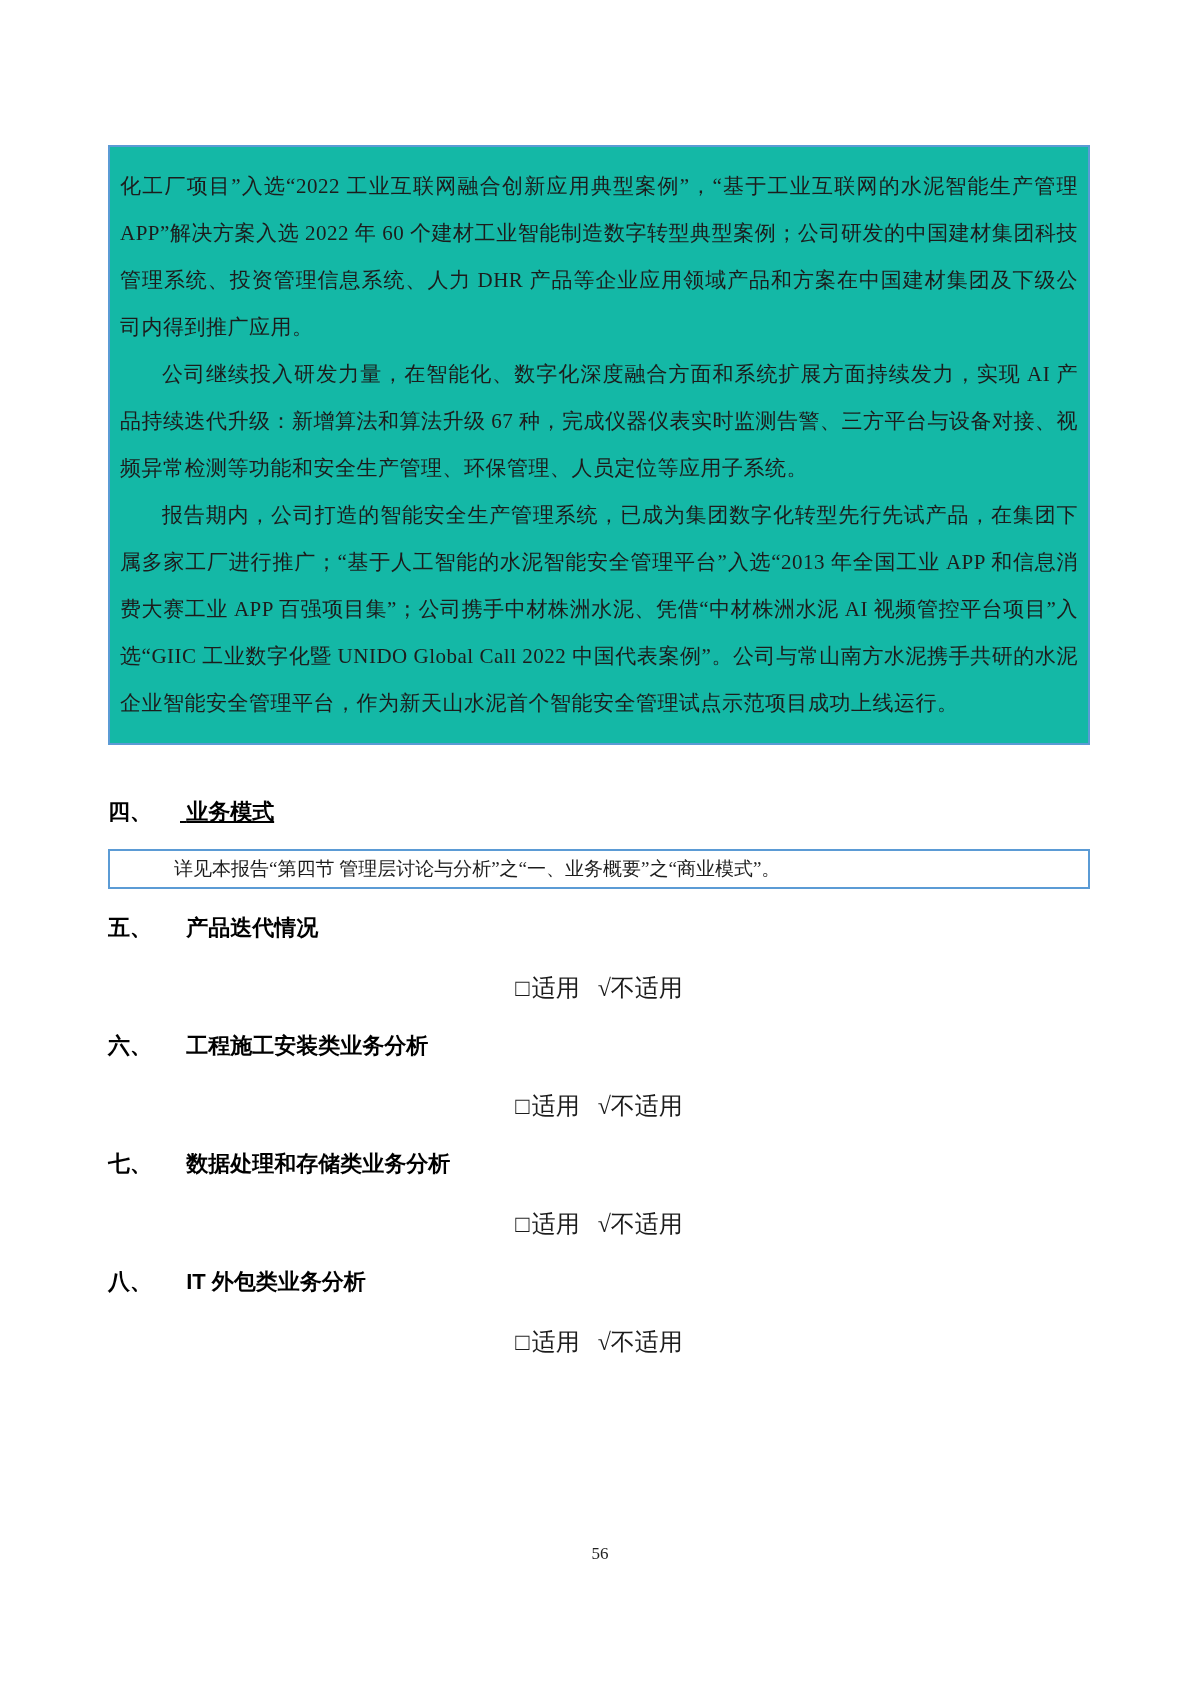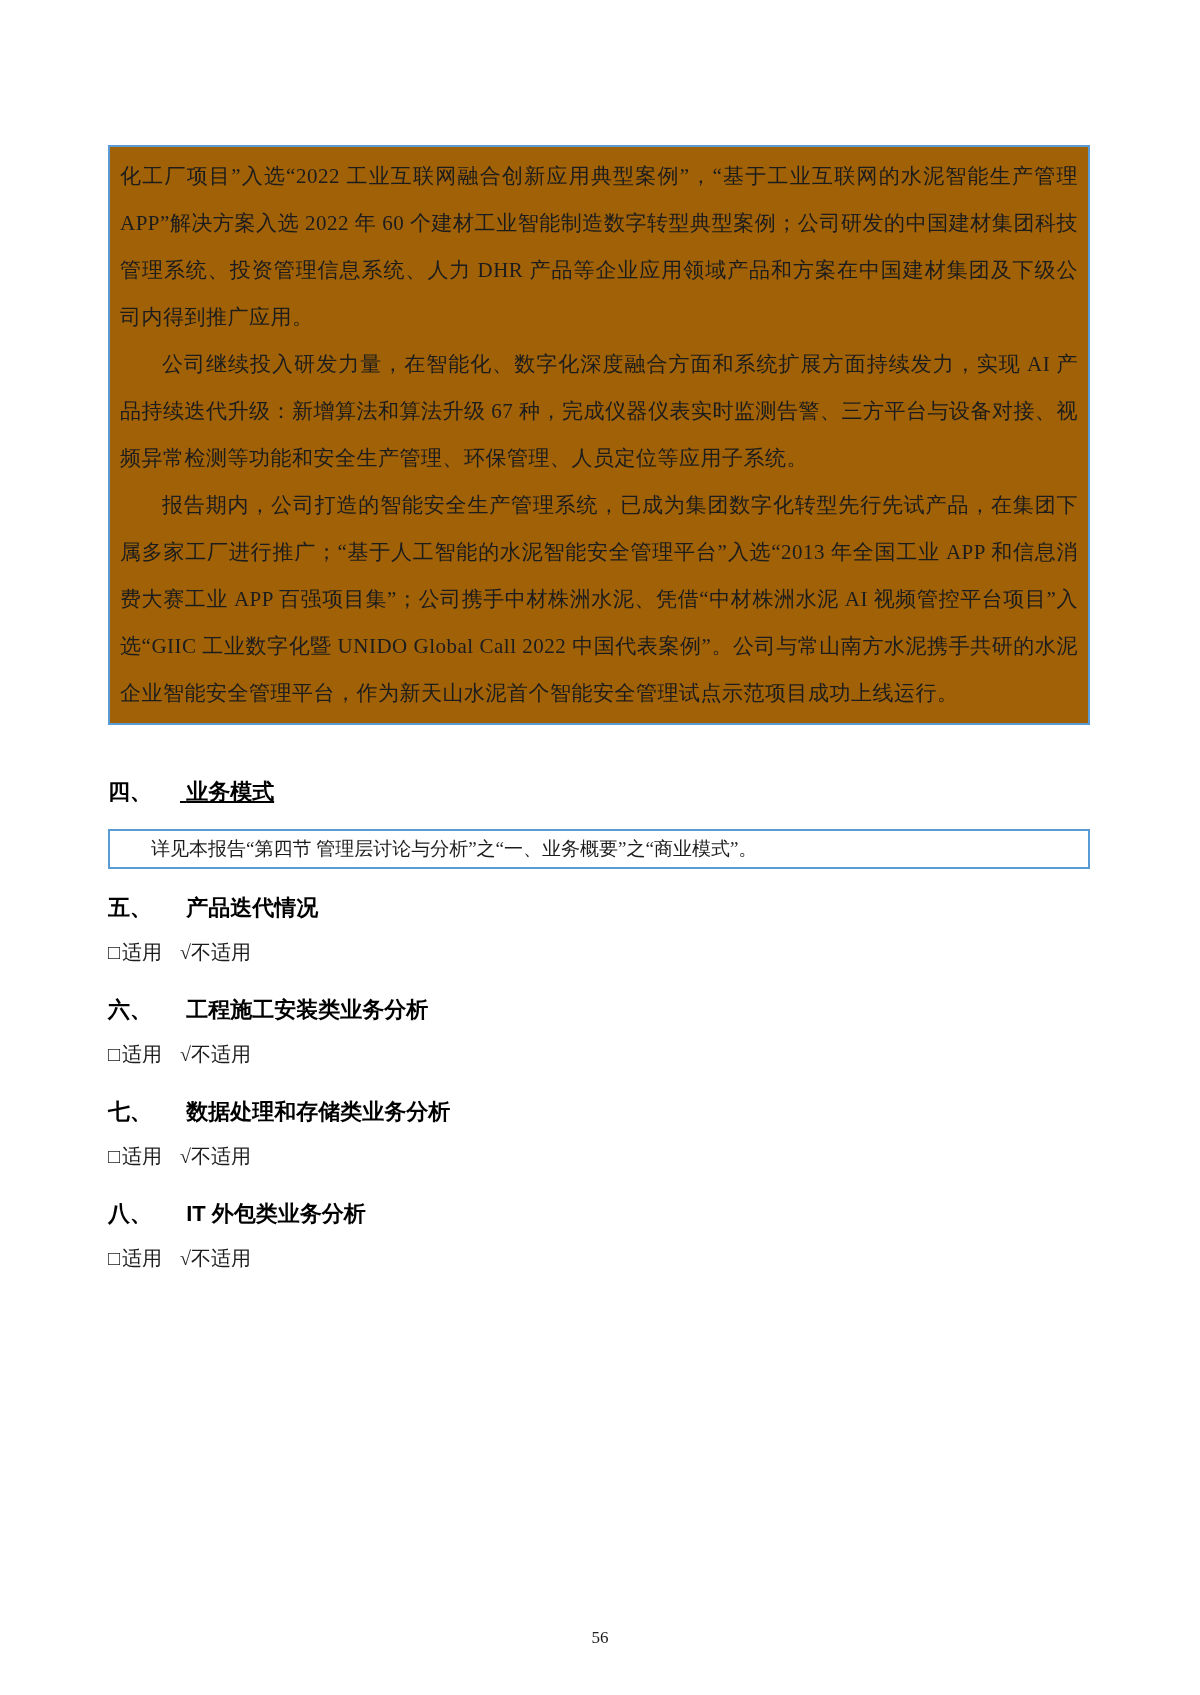--- a/index.html
+++ b/index.html
@@ -19,22 +19,22 @@
   .content {
     position: absolute;
     left: 108px;
     top: 0;
     width: 982px;
   }
   .report-box {
     box-sizing: border-box;
     margin-top: 145px;
     border: 2px solid var(--box-border, #5B9BD5);
-    padding: 6px 10px;
-    background: #a16207;
+    padding: 16px 10px;
+    background: #14b8a6;
   }
   .report-box p {
     margin: 0;
     font-size: 21px;
     line-height: 47px;
     text-align: justify;
     letter-spacing: 0.5px;
   }
   .report-box p.indent {
     text-indent: 42px;
@@ -53,47 +53,48 @@
     min-width: 72px;
   }
   .sec-heading.first {
     margin-top: 52px;
     text-decoration: underline;
   }
   .note-box {
     box-sizing: border-box;
     margin-top: 22px;
     border: 2px solid var(--box-border, #5B9BD5);
-    padding: 4px 1px;
+    padding: 4px 24px;
     background: #ffffff;
   }
   .note-box p {
     margin: 0;
     font-size: 19px;
     line-height: 28px;
     text-indent: 40px;
   }
   .sec-heading.gap-top {
     margin-top: 24px;
   }
   .na-line {
-    margin-top: 16px;
-    font-size: 20px;
+    margin-top: 32px;
+    font-size: 24px;
     line-height: 26px;
     color: #1c1c1c;
+    text-align: center;
   }
   .na-line .check-glyph {
     margin-left: 18px;
   }
   .na-line .box-glyph {
     margin-right: 2px;
   }
   .page-number {
     position: absolute;
-    top: 1628px;
+    top: 1544px;
     left: 0;
     width: 100%;
     text-align: center;
     font-size: 17px;
     color: #222222;
   }
 </style>
 </head>
 <body>
 

